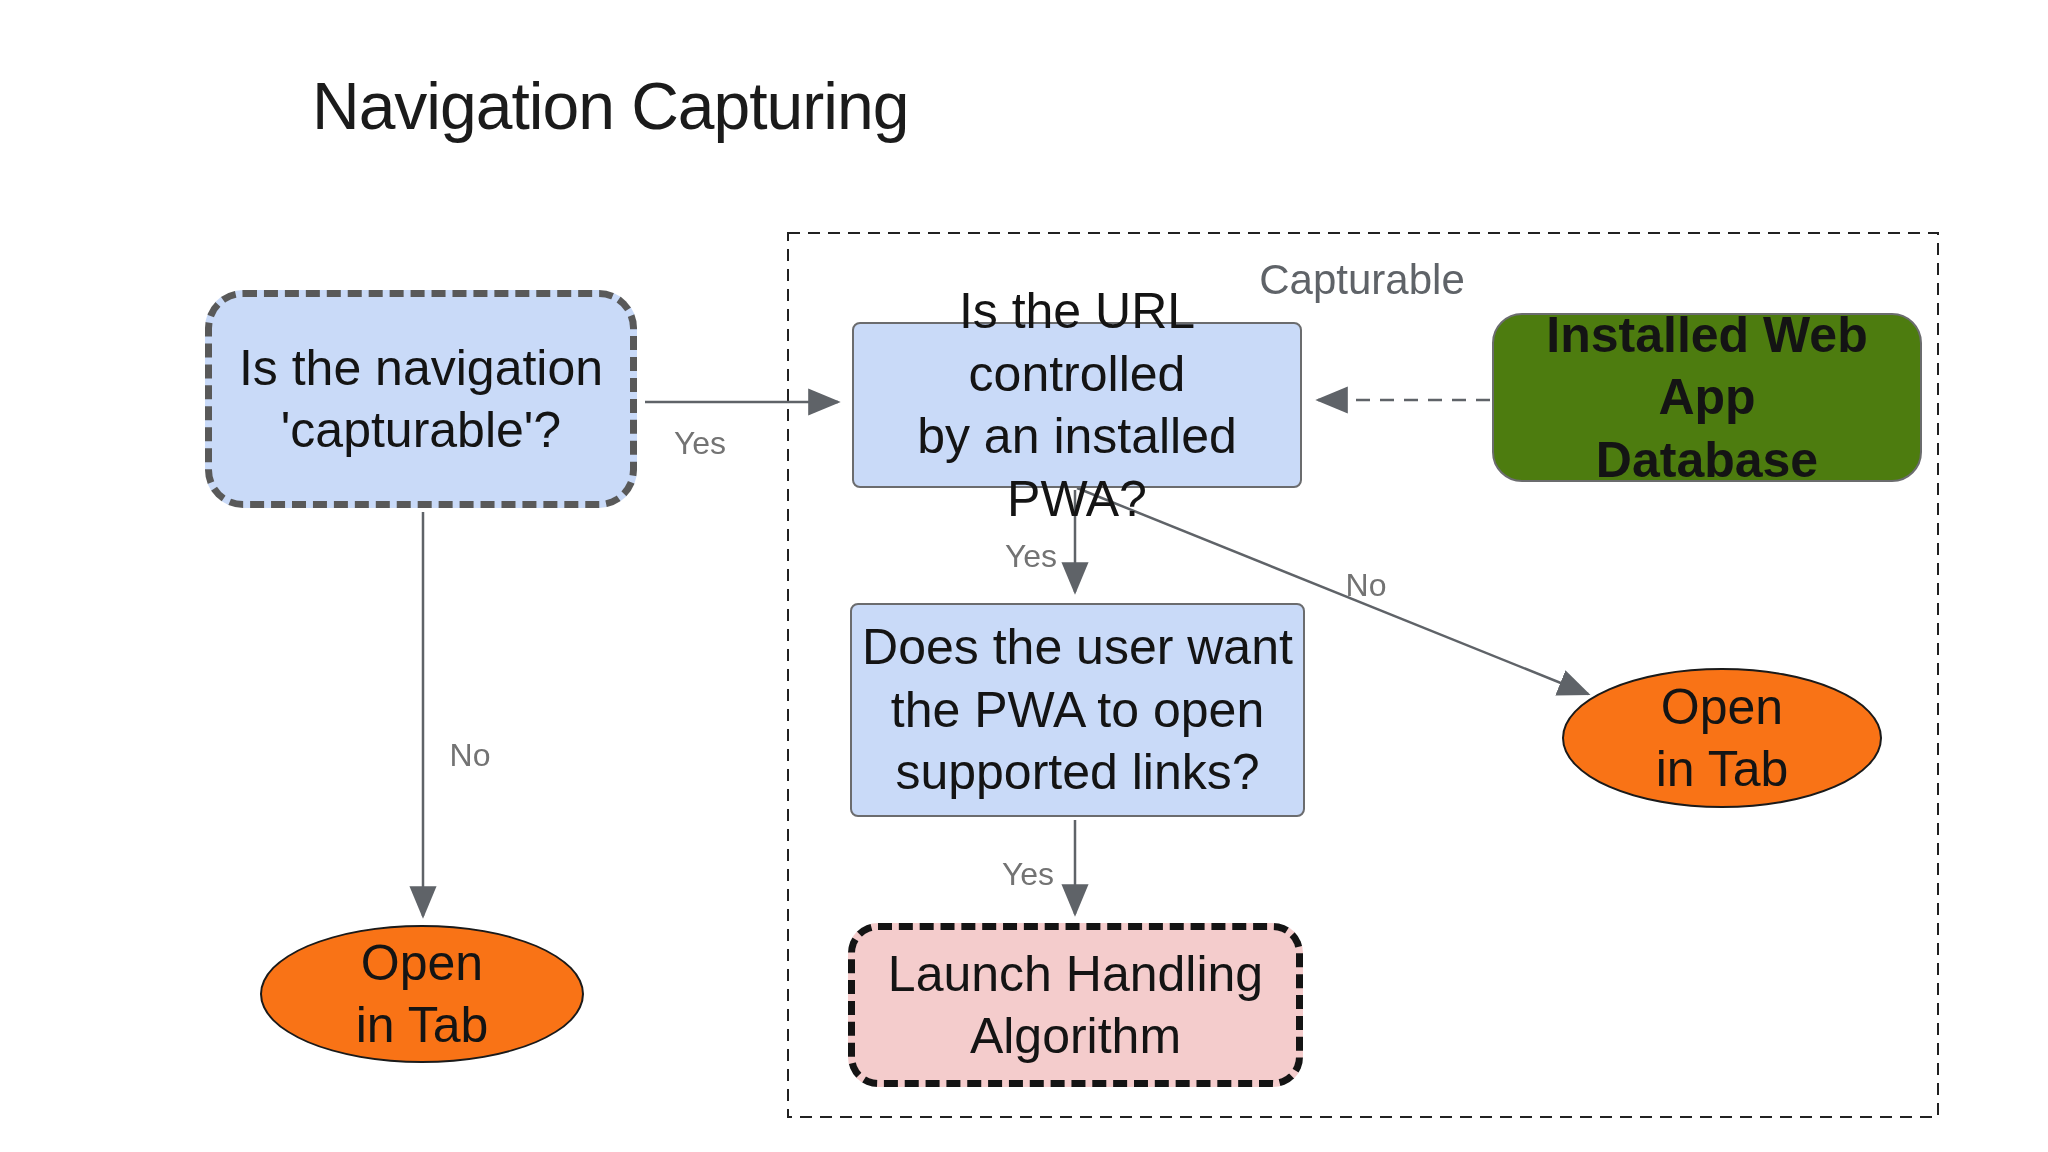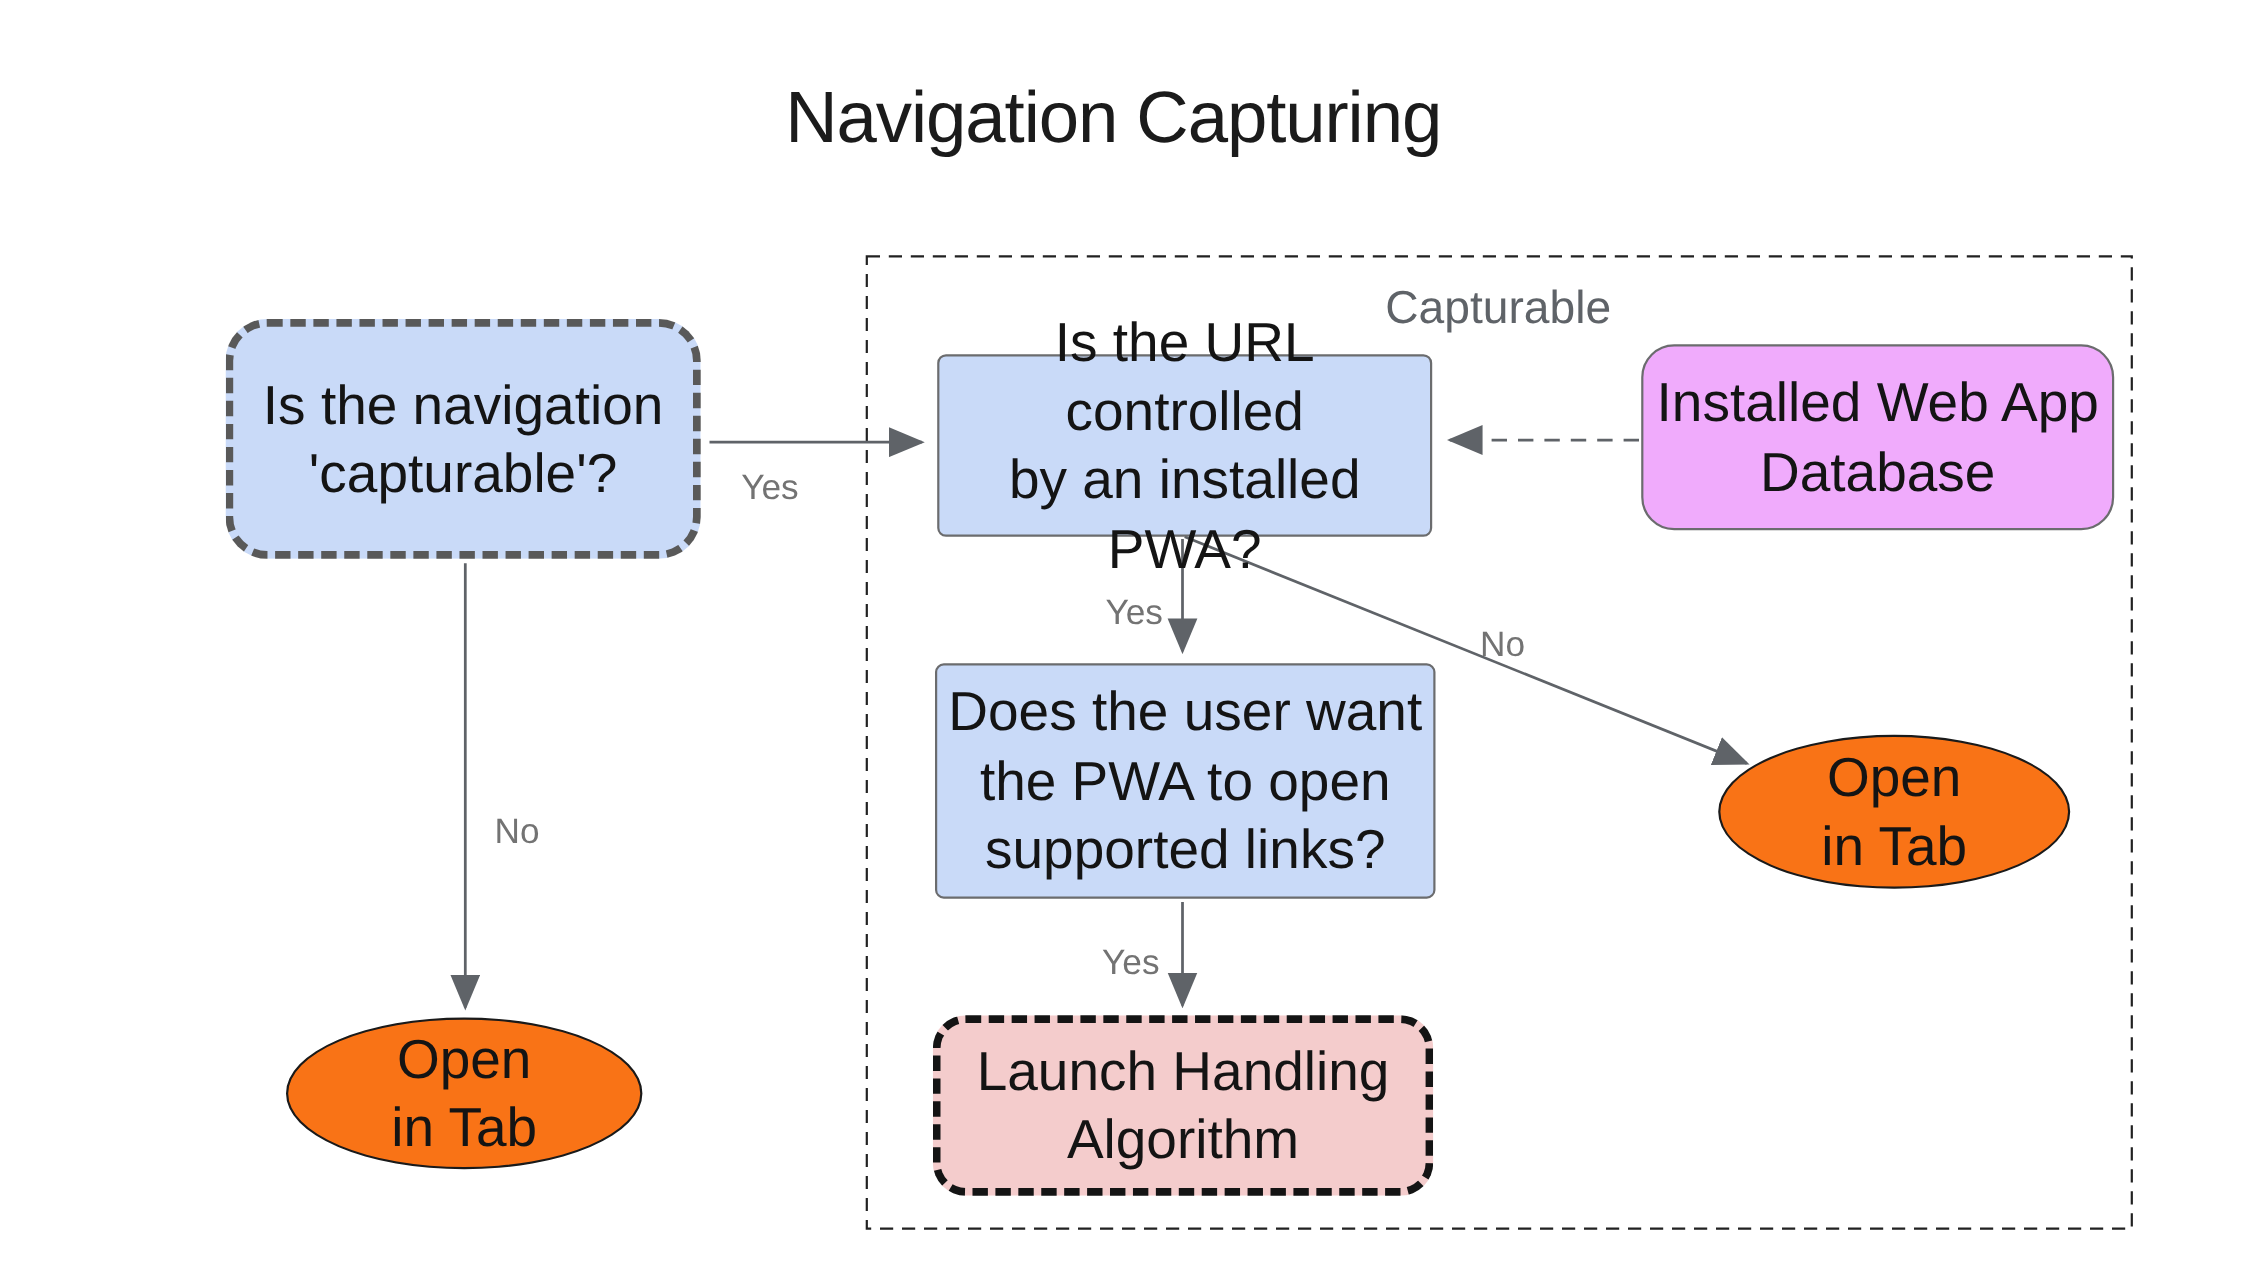--- a/index.html
+++ b/index.html
@@ -8,21 +8,21 @@
     width: 2048px;
     height: 1152px;
     background: #ffffff;
     font-family: "Liberation Sans", sans-serif;
     overflow: hidden;
   }
   .title {
     position: absolute;
     left: 312px; top: 68px; width: 1400px;
     margin: 0;
-    text-align: center;
+    text-align: left;
     font-size: 66px;
     font-weight: 400;
     color: #1b1b1b;
     letter-spacing: -1px;
   }
   .edges { position: absolute; left: 0; top: 0; }
   .edge { stroke: #5f6368; stroke-width: 2.5; fill: none; }
   .edge.dashed { stroke-dasharray: 14 10; }
   .group-rect { stroke: #212121; stroke-width: 2; fill: none; stroke-dasharray: 12 8; }
   .group-label {
@@ -47,23 +47,24 @@
   .question {
     background: #c9daf8;
     border: 2.5px solid #6b6c6e;
     border-radius: 8px;
   }
   .question.thick-dashed {
     border: 7px dashed #595959;
     border-radius: 38px;
   }
   .data-box {
-    background: #f0abfc;
+    background: #4d7c0f;
     border: 2.5px solid #6b6c6e;
     border-radius: 30px;
+    font-weight: bold;
   }
   .process {
     background: #f4cccc;
     border: 7px dashed #141414;
     border-radius: 30px;
   }
   .terminal {
     background: #f97316;
     border: 2.5px solid #1a1a1a;
     border-radius: 50%;

